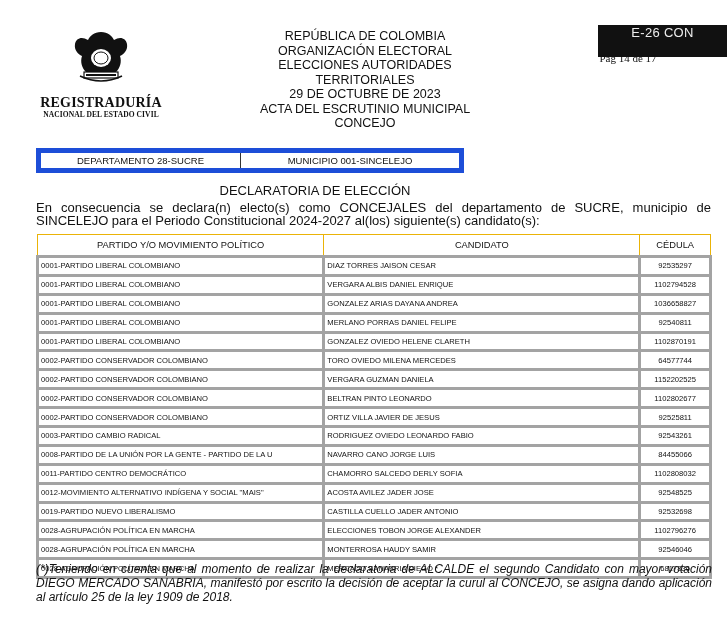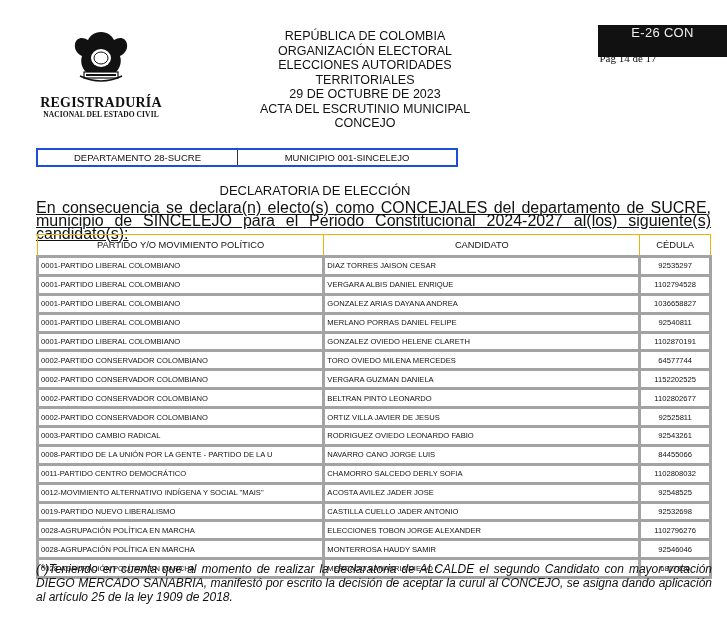--- a/index.html
+++ b/index.html
@@ -7,26 +7,26 @@
     width: 727px; height: 623px; position: relative; overflow: hidden;
     font-family: "Liberation Sans", sans-serif; color: #111;
   }
   .logo { position: absolute; left: 36px; top: 28px; width: 130px; text-align: center; }
   .logo svg { display: block; margin: 0 auto; }
   .logo .l1 { font-family: Liberation Serif, serif; font-weight: bold; font-size: 14px; letter-spacing: 0.2px; margin-top: 9px; line-height: 15px; }
   .logo .l2 { font-family: "Liberation Serif", serif; font-weight: bold; font-size: 7.5px; line-height: 9px; letter-spacing: 0.1px; }
   .header-center { position: absolute; left: 235px; top: 29px; width: 260px; text-align: center; font-size: 12.5px; line-height: 14.5px; }
   .form-code { position: absolute; left: 563px; top: 25px; width: 129px; height: 32px; background: #111; color: #eee; font-size: 13px; line-height: 16px; text-align: center; letter-spacing: 0.3px; margin-left: 35px; }
   .page-no { position: absolute; left: 583px; top: 52px; width: 90px; text-align: center; font-family: "Liberation Serif", serif; font-size: 11px; }
-  .loc-box { position: absolute; left: 36px; top: 148px; width: 418px; height: 15px; border: 2px solid #1d4ed8; display: flex; }
+  .loc-box { position: absolute; left: 36px; top: 148px; width: 418px; height: 15px; border: 5px solid #1d4ed8; display: flex; }
   .loc-box div { font-size: 9.5px; line-height: 15px; text-align: center; }
   .loc-box .dep { width: 199px; border-right: 1px solid #333; }
   .loc-box .mun { flex: 1; }
   .decl-title { position: absolute; left: 0; width: 630px; top: 183px; text-align: center; font-size: 13px; }
-  .intro { position: absolute; left: 36px; top: 201px; width: 675px; font-size: 16px; line-height: 13px; text-align: justify; text-decoration: underline; }
+  .intro { position: absolute; left: 36px; top: 201px; width: 675px; font-size: 13px; line-height: 13px; text-align: justify; }
   table.cands { position: absolute; left: 36px; top: 234px; width: 676px; border-collapse: collapse; font-size: 7.6px; }
   table.cands th { font-weight: normal; font-size: 9.3px; height: 20px; border: 1px solid #eab308; padding: 0; }
   table.cands td { height: 15.9px; border: 3px solid #a3a3a3; padding: 0 0 0 2px; white-space: nowrap; overflow: hidden; }
   table.cands td.ced { text-align: center; padding: 0; margin-top: 8px; }
   col.c1 { width: 287px; } col.c2 { width: 318px; } col.c3 { width: 71px; }
   .footnote { position: absolute; left: 36px; top: 562px; width: 676px; font-size: 12px; line-height: 14px; text-align: justify; font-style: italic; }
 </style>
 </head>
 <body>
 

